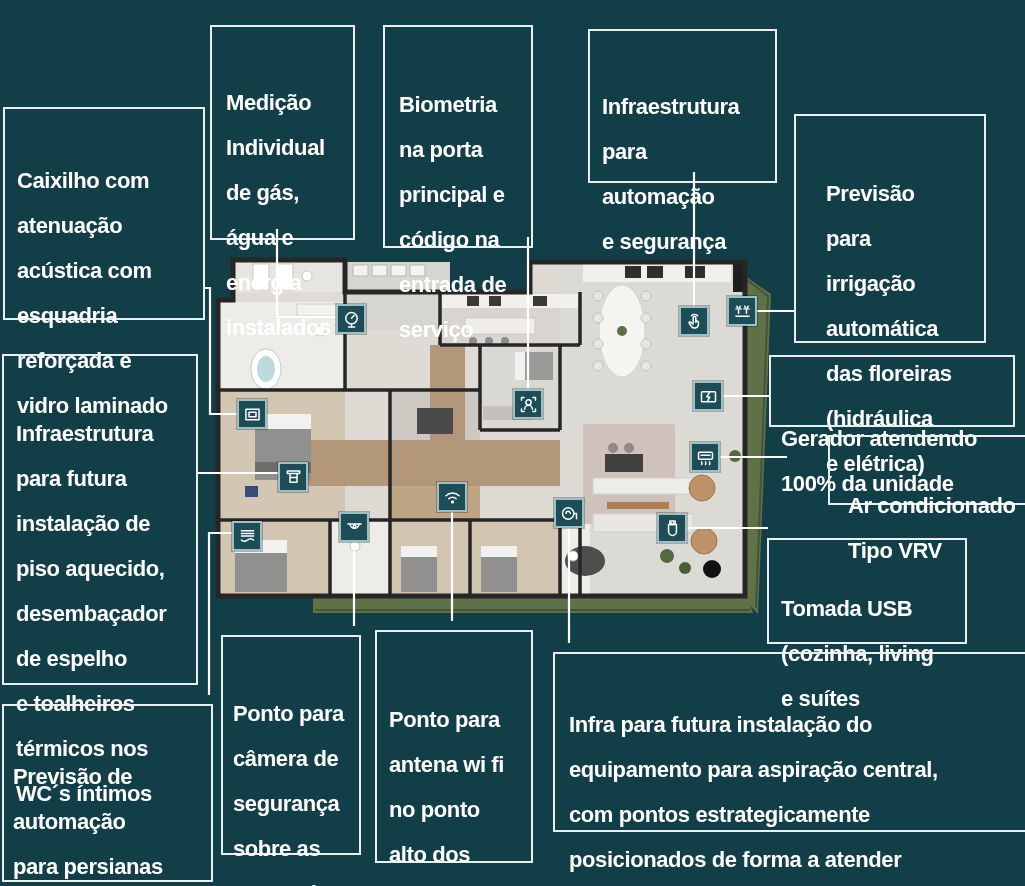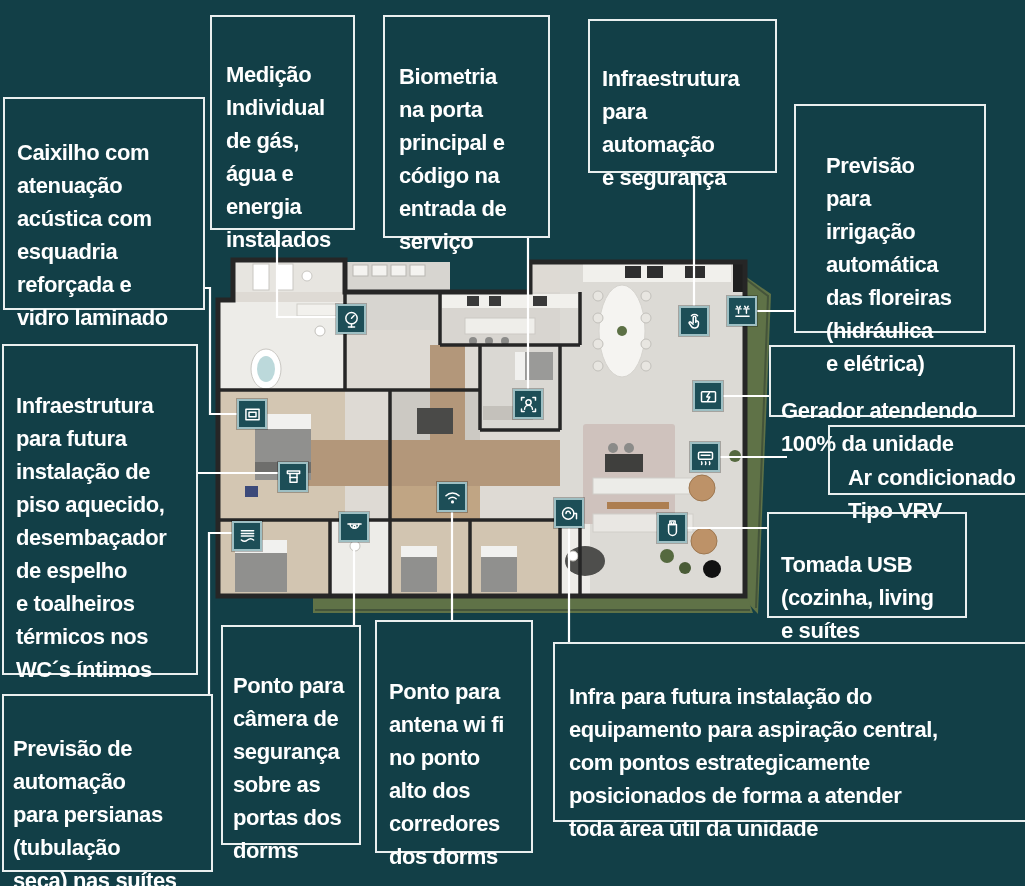--- a/index.html
+++ b/index.html
@@ -17,22 +17,23 @@
   html,body{margin:0;padding:0;background:var(--background);}
   .canvas{
     position:relative;width:1025px;height:886px;overflow:hidden;
     background:var(--background);
     font-family:"Liberation Sans","DejaVu Sans",sans-serif;
   }
   .callout{
     position:absolute;box-sizing:border-box;
     border:2px solid var(--box-border);
     color:var(--text-color);
-    font-weight:bold;font-size:22px;line-height:33px;letter-spacing:-0.4px;
+    font-weight:bold;font-size:22px;line-height:45px;letter-spacing:-0.4px;
     white-space:pre-line;
+    margin-top:10px;
   }
   .marker{
     position:absolute;width:30px;height:30px;box-sizing:border-box;
     background:var(--tile-fill);
     border:2px solid var(--tile-border);
     display:flex;align-items:center;justify-content:center;
     box-shadow:0 0 0 1px rgba(0,0,0,0.25);
   }
   .marker svg{width:21px;height:21px;stroke:#fff;fill:none;stroke-width:1.7;stroke-linecap:round;stroke-linejoin:round;}
   .lines{position:absolute;left:0;top:0;width:1025px;height:886px;pointer-events:none;}
@@ -289,21 +290,21 @@
 vidro laminado</span>
   </div>
   <div class="callout" style="left:210px;top:15px;width:145px;height:215px;padding:8px 14px">
     <span>Medição
 Individual
 de gás,
 água e
 energia
 instalados</span>
   </div>
-  <div class="callout" style="left:383px;top:15px;width:167px;height:223px;padding:10px 14px">
+  <div class="callout" style="left:383px;top:15px;width:150px;height:223px;padding:10px 14px">
     <span>Biometria
 na porta
 principal e
 código na
 entrada de
 serviço</span>
   </div>
   <div class="callout" style="left:588px;top:19px;width:189px;height:154px;padding:8px 12px">
     <span>Infraestrutura
 para
@@ -319,21 +320,21 @@
 e elétrica)</span>
   </div>
   <div class="callout" style="left:769px;top:345px;width:246px;height:72px;padding:14px 10px">
     <span>Gerador atendendo
 100% da unidade</span>
   </div>
   <div class="callout" style="left:828px;top:425px;width:230px;height:70px;padding:1px 18px">
     <span>Ar condicionado
 Tipo VRV</span>
   </div>
-  <div class="callout" style="left:767px;top:512px;width:200px;height:106px;padding:1px 12px">
+  <div class="callout" style="left:767px;top:528px;width:200px;height:106px;padding:1px 12px">
     <span>Tomada USB
 (cozinha, living
 e suítes</span>
   </div>
   <div class="callout" style="left:2px;top:344px;width:196px;height:331px;padding:10px 12px">
     <span>Infraestrutura
 para futura
 instalação de
 piso aquecido,
 desembaçador

